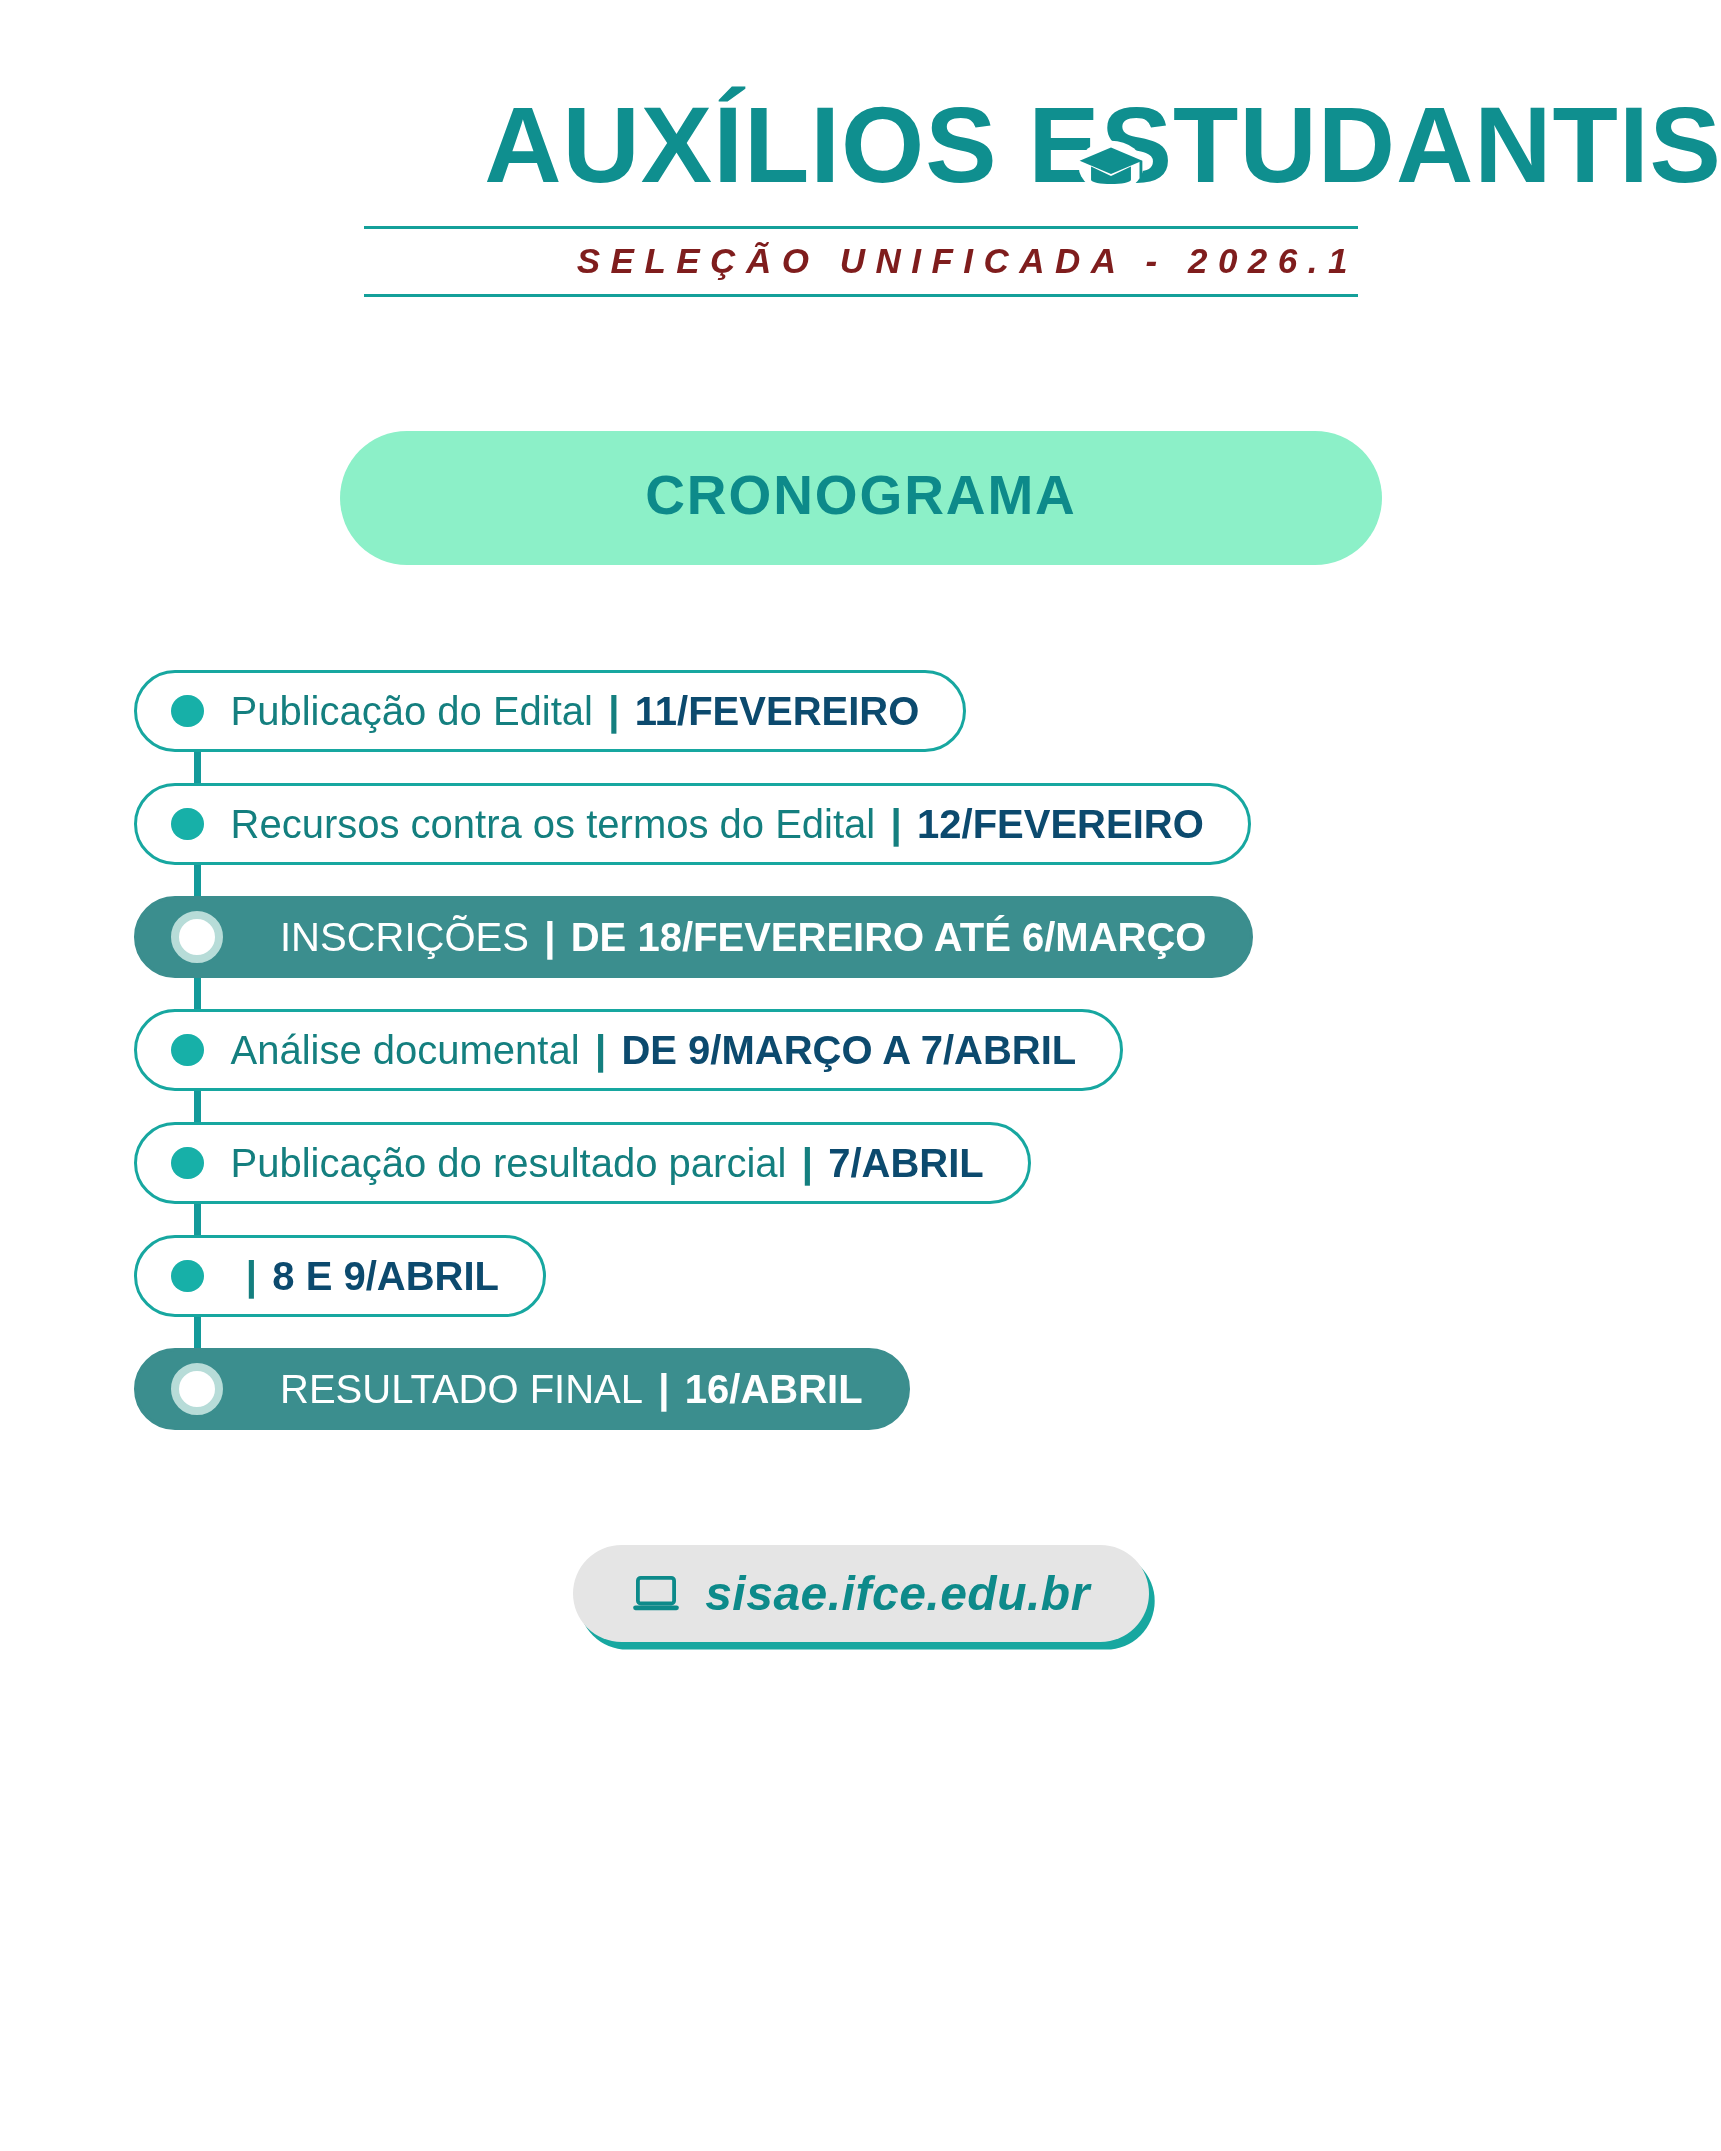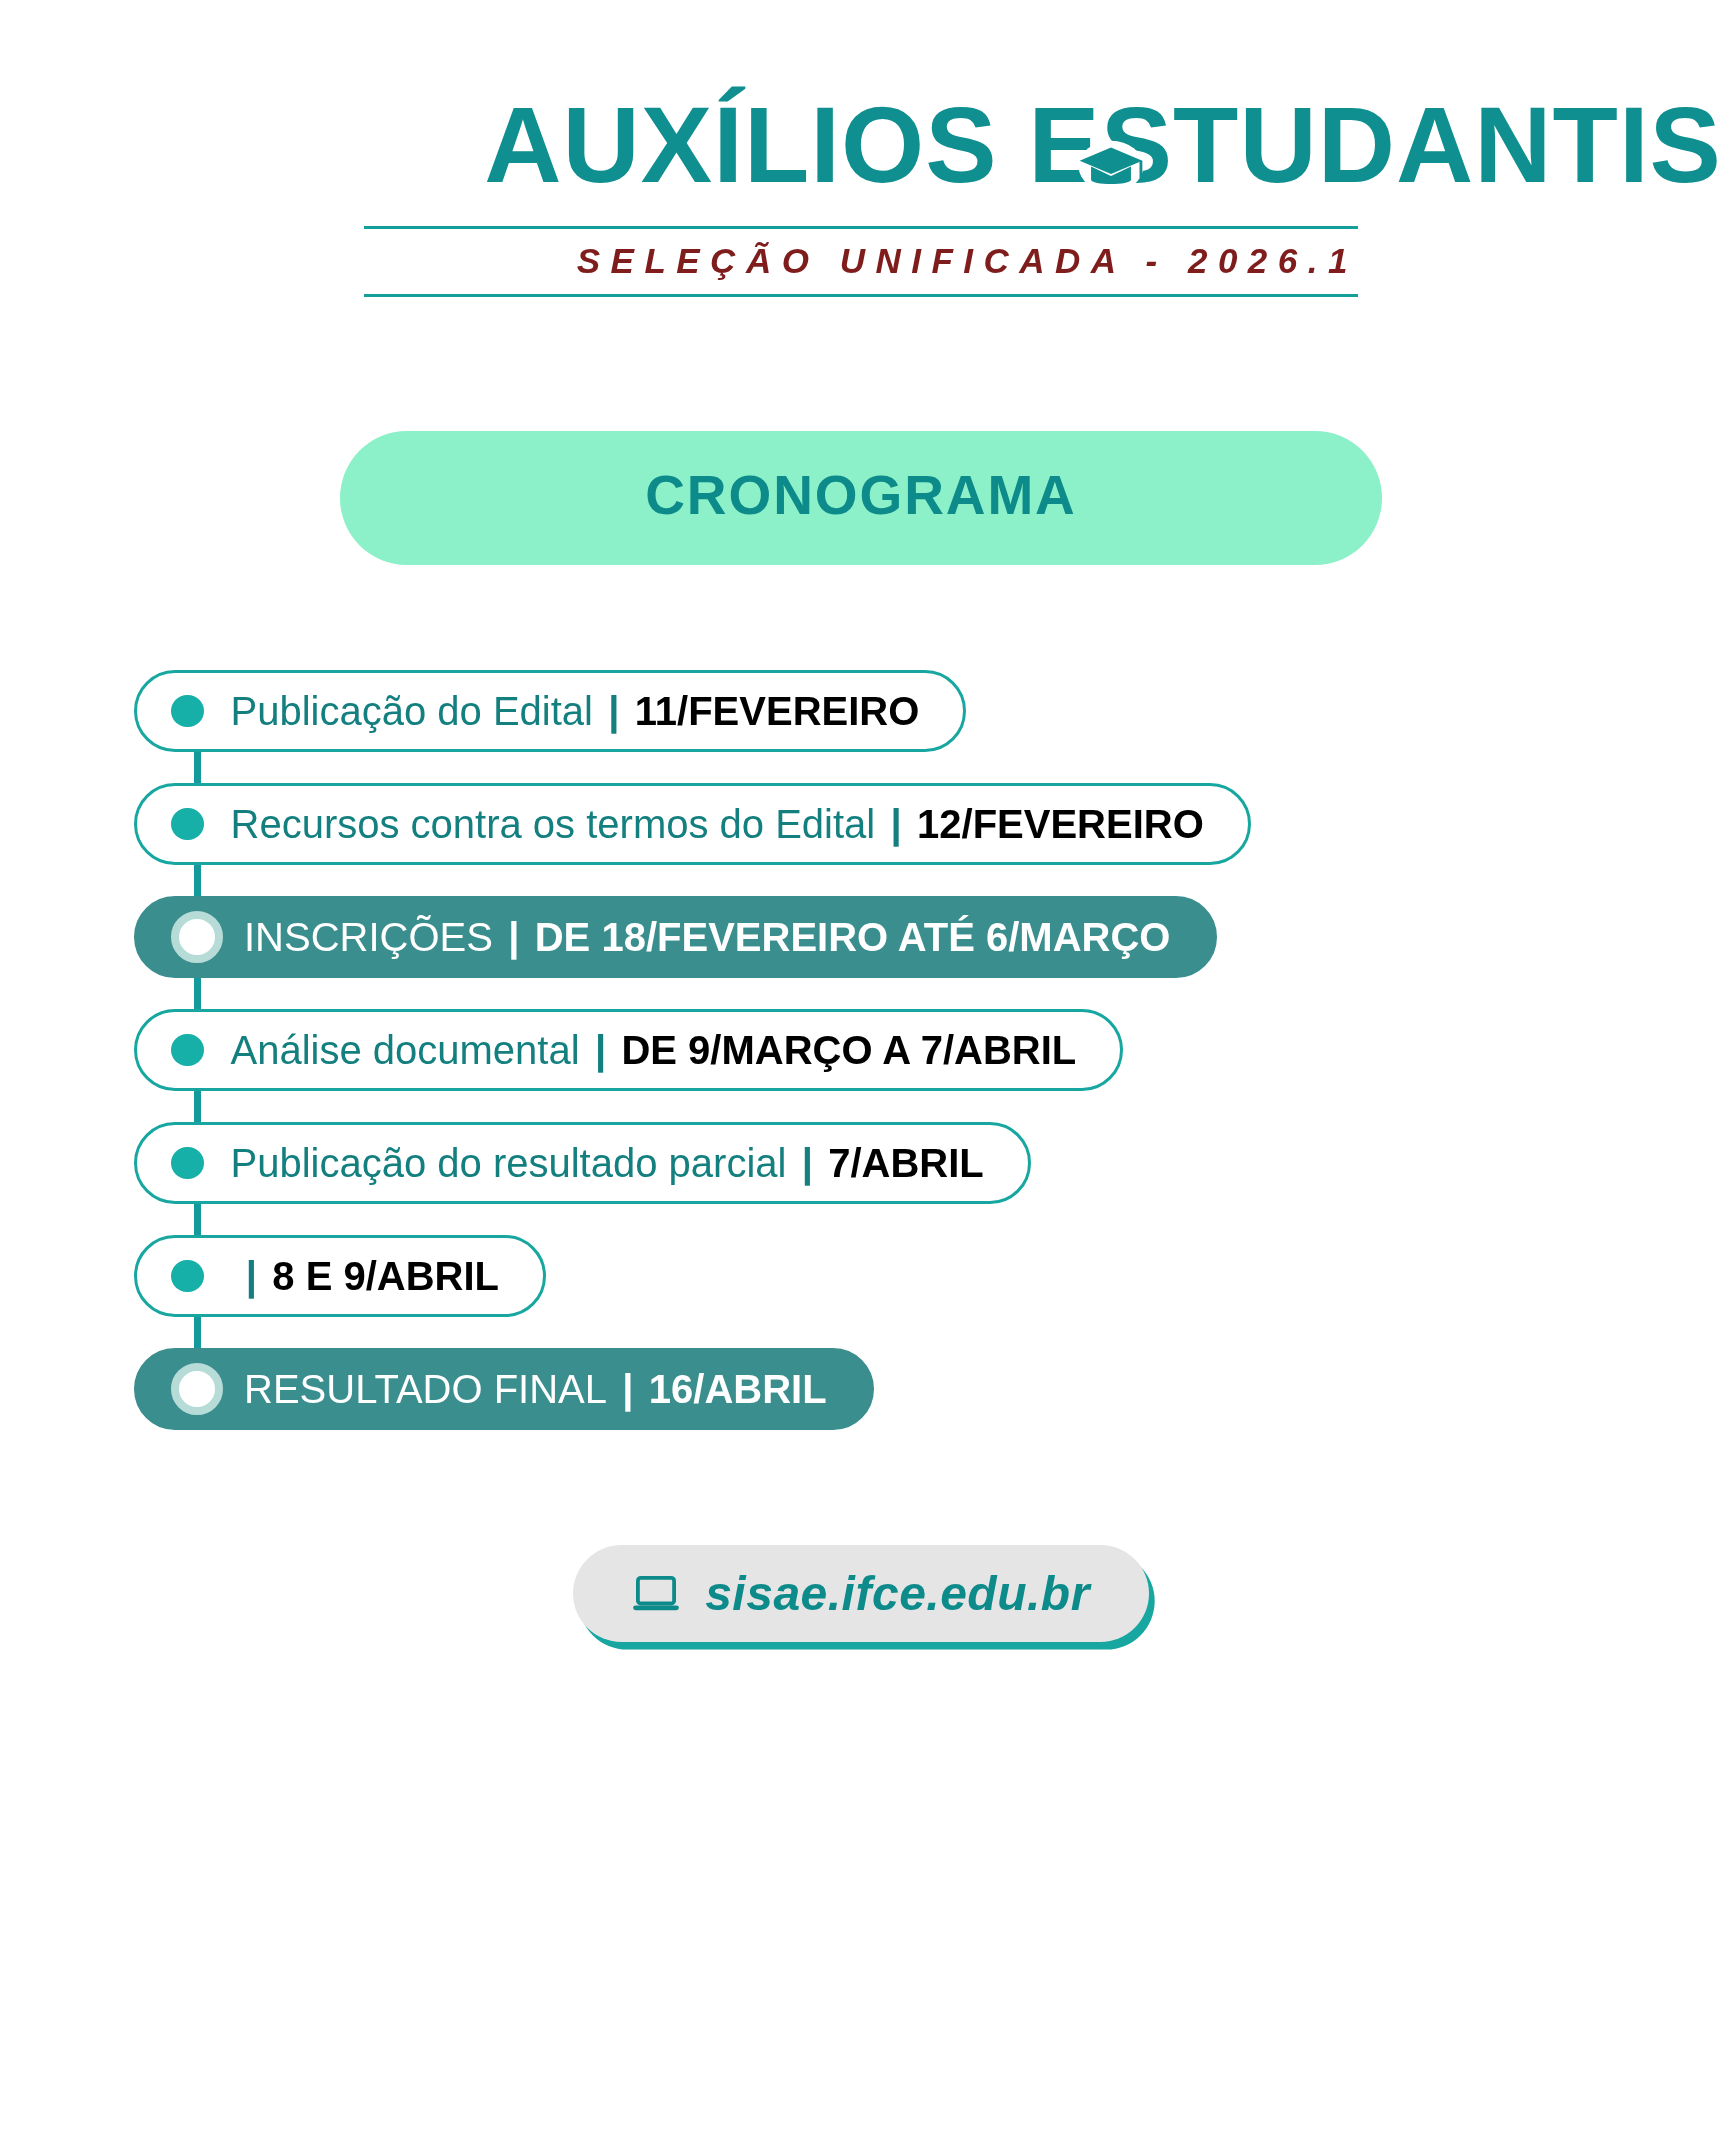--- a/index.html
+++ b/index.html
@@ -137,29 +137,29 @@
   }
   .sep {
     font-size: 40px;
     font-weight: bold;
     color: #147f7f;
     margin: 0 15.3px;
   }
   .date {
     font-size: 40px;
     font-weight: bold;
-    color: #000000;
+    color: #0c4a6e;
     white-space: nowrap;
   }
   .pill.filled .label,
   .pill.filled .sep,
   .pill.filled .date {
     color: #ffffff;
   }
-  .pill.filled .label { font-weight: normal; }
+  .pill.filled .label { font-weight: normal; margin-left: 36px; }
 
   
   .footer {
     margin-top: 115px;
     text-align: center;
   }
   .footer-pill {
     display: inline-flex;
     align-items: center;
     justify-content: center;

